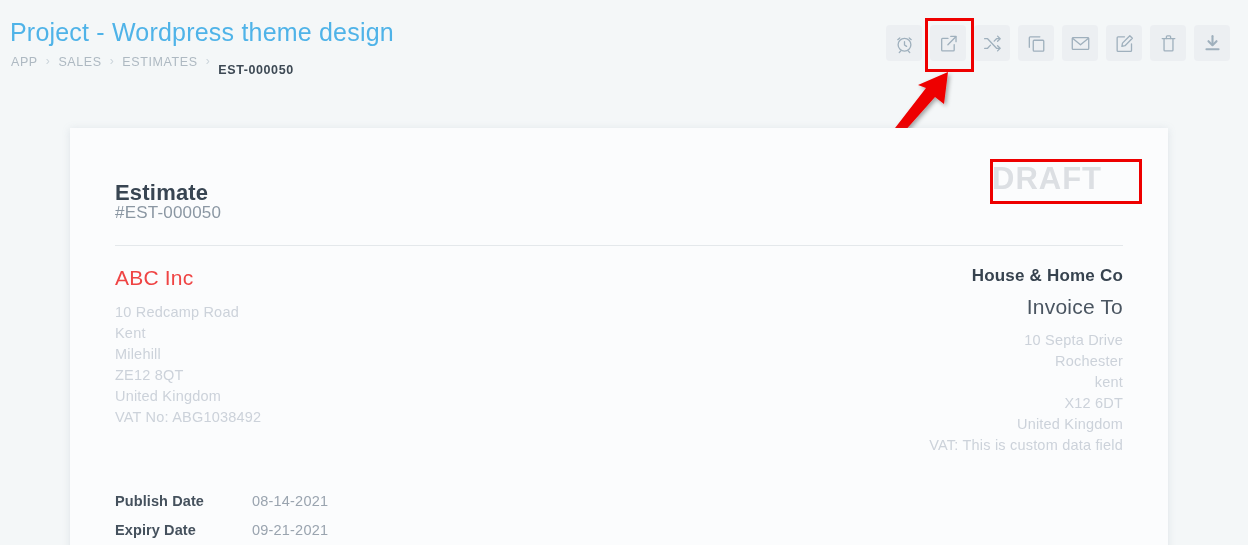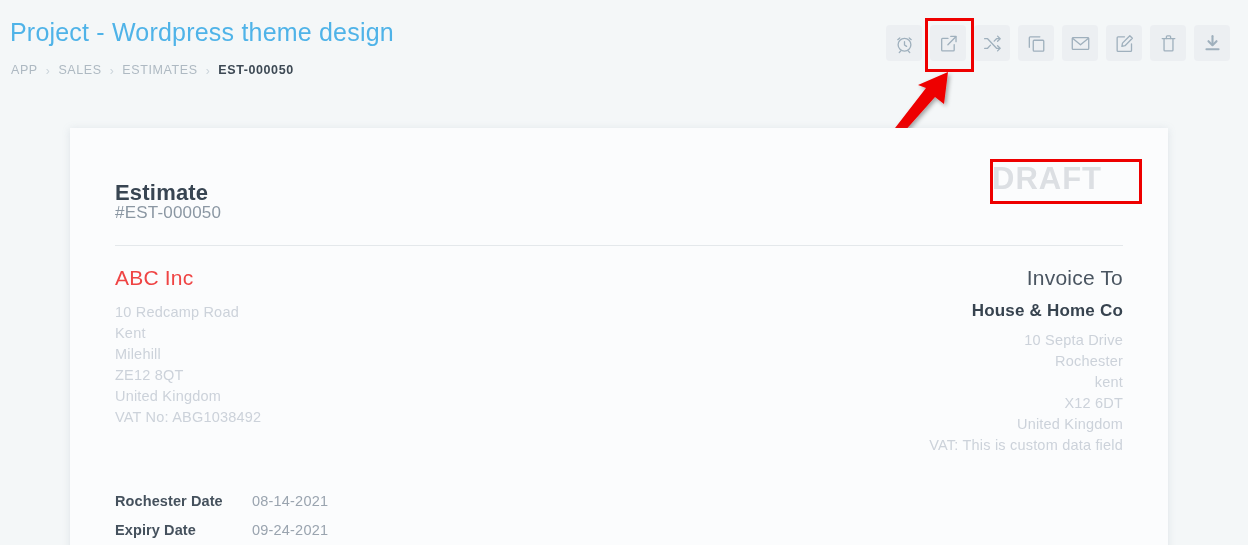--- a/index.html
+++ b/index.html
@@ -27,21 +27,21 @@
     font-size: 25px;
     font-weight: 400;
     color: #4fb3e8;
     letter-spacing: 0.2px;
     white-space: nowrap;
   }
   #breadcrumb {
     position: absolute;
     left: 11px; top: 55px;
     display: flex;
-    align-items: flex-end;
+    align-items: flex-start;
     font-size: 12.5px;
     letter-spacing: 0.6px;
     white-space: nowrap;
   }
   .crumb {
     color: #aeb9c2;
     font-weight: 400;
   }
   .crumb.current {
     color: #3d4954;
@@ -369,34 +369,34 @@
     <div id="seller-name">ABC Inc</div>
     <div class="seller-line">10 Redcamp Road</div>
     <div class="seller-line">Kent</div>
     <div class="seller-line">Milehill</div>
     <div class="seller-line">ZE12 8QT</div>
     <div class="seller-line">United Kingdom</div>
     <div class="seller-line">VAT No: ABG1038492</div>
   </div>
 
   <div id="buyer-block">
+    <div id="buyer-name">House &amp; Home Co</div>
     <div id="buyer-heading">Invoice To</div>
-    <div id="buyer-name">House &amp; Home Co</div>
     <div class="buyer-line">10 Septa Drive</div>
     <div class="buyer-line">Rochester</div>
     <div class="buyer-line">kent</div>
     <div class="buyer-line">X12 6DT</div>
     <div class="buyer-line">United Kingdom</div>
     <div class="buyer-line">VAT: This is custom data field</div>
   </div>
 
   <div id="dates-block">
     <div class="date-row">
-      <div class="date-label">Rochester Date</div>
+      <div class="date-label">Publish Date</div>
       <div class="date-value">08-14-2021</div>
     </div>
     <div class="date-row">
       <div class="date-label">Expiry Date</div>
-      <div class="date-value">09-24-2021</div>
+      <div class="date-value">09-21-2021</div>
     </div>
   </div>
 
 </div>
 
 </body></html>

